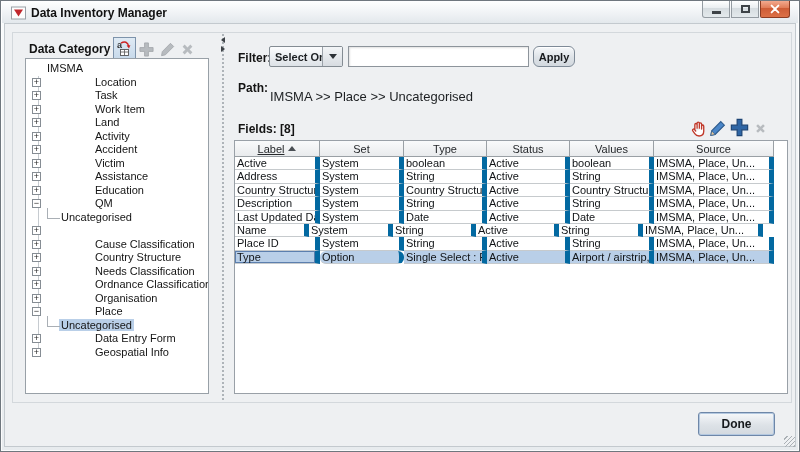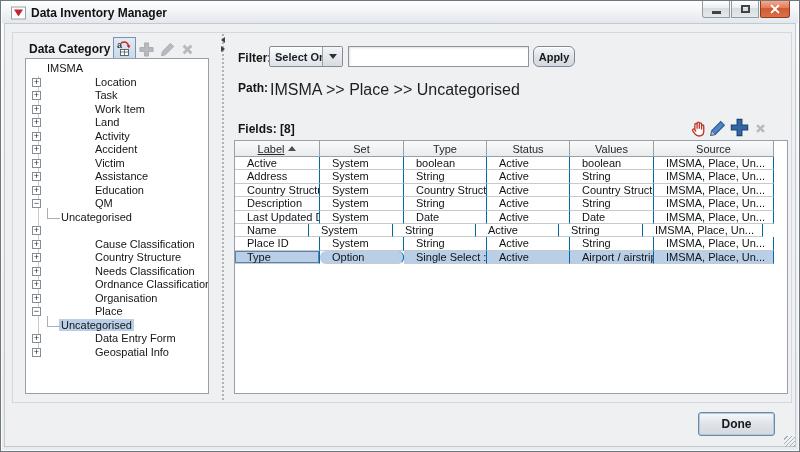--- a/index.html
+++ b/index.html
@@ -58,33 +58,33 @@
   .combo-arrow{width:19px;border-left:1px solid #9aa1a8;background:linear-gradient(#f3f5f7,#d7dce1);
     display:flex;align-items:center;justify-content:center;}
   .tri-down{width:0;height:0;border-left:4px solid transparent;border-right:4px solid transparent;border-top:5px solid #2c3136;}
   .filter-input{position:absolute;left:347px;top:45px;width:181px;height:21px;box-sizing:border-box;
     border:1px solid #8d949b;background:#fff;box-shadow:inset 1px 1px 2px rgba(0,0,0,.12);font-size:11px;padding:0 3px;outline:none;}
   .btn{box-sizing:border-box;border:1px solid #7e8a97;border-radius:6px;
     background:linear-gradient(#f6f8fa,#dde2e7 55%,#d3d9df);font-weight:bold;color:#16191c;
     display:flex;align-items:center;justify-content:center;box-shadow:inset 0 1px 0 #fff;cursor:default;}
   .apply-btn{position:absolute;left:532px;top:45px;width:42px;height:21px;font-size:11px;}
   .lbl-path{left:237px;top:80px;}
-  .path-value{position:absolute;left:269px;top:80px;font-size:16px;color:#1c1f22;}
+  .path-value{position:absolute;left:269px;top:88px;font-size:13px;color:#1c1f22;}
   .lbl-fields{left:237px;top:121px;}
   .icon-abs{position:absolute;}
   .scrollpane{position:absolute;left:233px;top:139px;width:554px;height:254px;box-sizing:border-box;
     background:#fff;border:1px solid #99a0a7;overflow:hidden;}
   .thead{display:flex;}
   .hcell{box-sizing:border-box;height:16px;display:flex;align-items:center;justify-content:center;gap:4px;
     background:linear-gradient(#f9fafb,#e9ebed);border-right:1px solid #9aa0a5;border-bottom:1px solid #9aa0a5;
     font-size:11px;color:#26292c;overflow:hidden;white-space:nowrap;cursor:default;}
   .sort-asc{width:0;height:0;border-left:4px solid transparent;border-right:4px solid transparent;border-bottom:5px solid #4a4f54;}
   .brow{display:flex;height:13.4px;}
-  .bcell{box-sizing:border-box;border-right:1px solid #0369a1;border-bottom:1px solid #c6cacd;
-    font-size:11px;line-height:12.5px;color:#101316;padding-left:12px;overflow:hidden;white-space:nowrap;}
+  .bcell{box-sizing:border-box;border-right:5px solid #0369a1;border-bottom:1px solid #c6cacd;
+    font-size:11px;line-height:12.5px;color:#101316;padding-left:2px;overflow:hidden;white-space:nowrap;}
   .brow.sel .bcell{background:#b9cfe8;}
   .brow.sel .bcell.focuscell{box-shadow:inset 0 0 0 1px #5c7fae;}
   .done-btn{position:absolute;left:697px;top:411px;width:77px;height:24px;font-size:12px;
     border:1px solid #6e87a8;box-shadow:inset 0 0 0 1px #b3c8e0,inset 0 1px 0 #fff;border-radius:3px;}
   .grip{position:absolute;right:4px;bottom:4px;width:11px;height:11px;
     background:repeating-linear-gradient(135deg,transparent 0 2px,#aab0b5 2px 3px);}
 </style>
 </head>
 <body>
 

